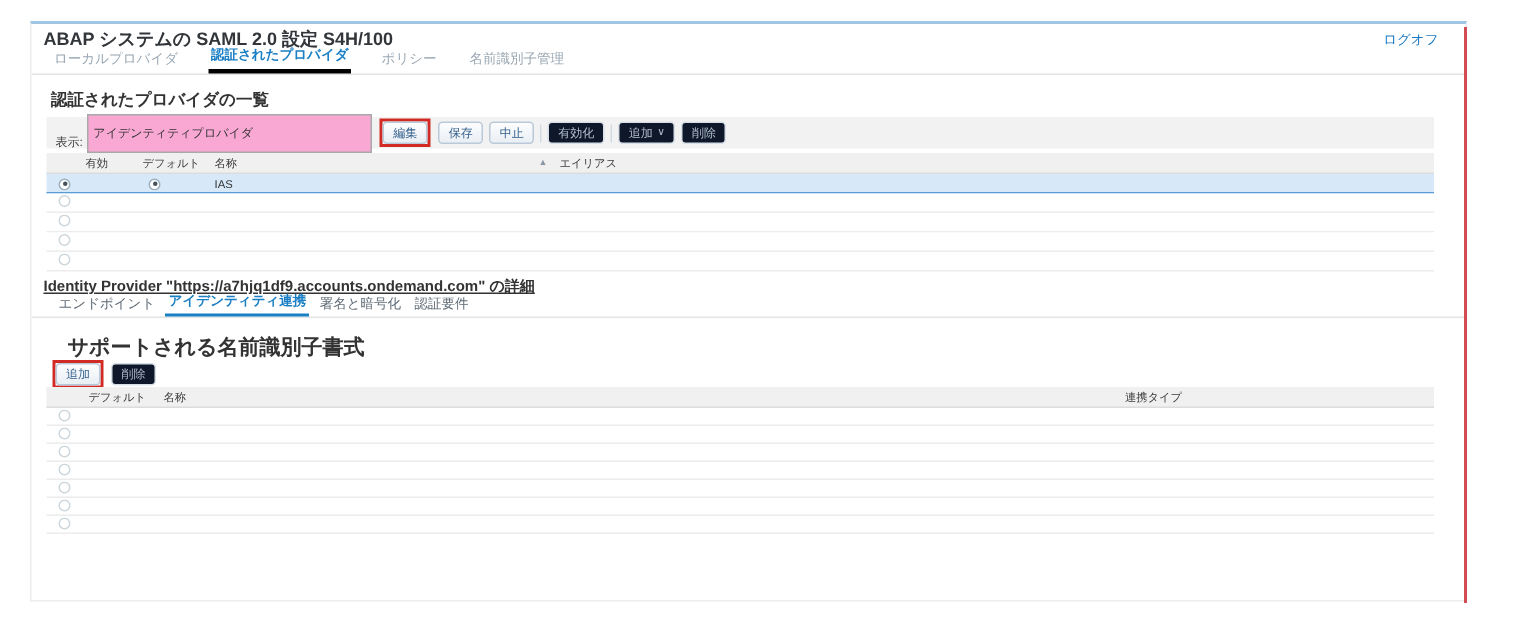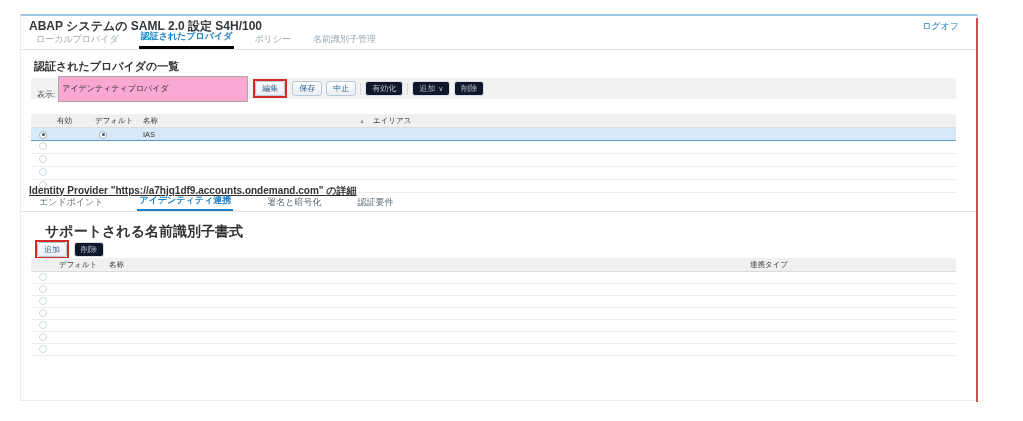--- a/index.html
+++ b/index.html
@@ -34,37 +34,37 @@
   .btn .caret { font-size:7px; margin-left:3px; line-height:1; }
   .annot { display:inline-flex; border:2px solid #d22a24; margin:0 1px; }
   .tb-gap { width:4px; }
   .tb-sep { width:1px; height:12px; background:#d3dae1; margin:0 4px; }
 
   
   .grid-table { position:absolute; left:10px; width:925px; font-size:7.5px; color:#333; }
   .g-row { display:grid; align-items:center; border-bottom:1px solid #ececec; background:#fff; }
   .g-head { background:#f0f0f0; border-bottom:1px solid #dcdcdc; color:#3a3a3a; }
   .t1 .g-row { grid-template-columns:22px 38px 48px 230px 587px; height:13px; }
-  .t1 .g-head { height:14px;margin-top:12px; }
+  .t1 .g-head { height:14px; }
   .t2 .g-row { grid-template-columns:24px 50px 641px 210px; height:12px; }
   .t2 .g-head { height:14px; }
   .cell { padding:0 4px; overflow:hidden; white-space:nowrap; }
   .cell.namec { display:flex; justify-content:space-between; align-items:center; }
   .sort-ico { color:#8a97a2; font-size:6px; }
   .sel-row { background:#d7e9f9 !important; border-bottom:1px solid #5b9bd5 !important; }
 
   .radio { width:8px; height:8px; border:1px solid #9fb0bd; border-radius:50%; background:#fff;
            display:inline-flex; align-items:center; justify-content:center; margin-left:4px; }
   .radio.checked::after { content:""; width:3px; height:3px; border-radius:50%; background:#44535e; }
   .radio.faint { border-color:#ccd6dd; }
   .dot { width:4px; height:4px; border-radius:50%; background:#44535e; margin-left:8px; }
 
   .details-heading { position:absolute; left:8px; top:168px; font-size:10px; font-weight:600; color:#333; white-space:nowrap;text-decoration:underline; }
   .subtabstrip { position:absolute; left:0; right:0; top:181px; height:15px; border-bottom:1px solid #e4e4e4; }
-  .subtabstrip .tabs { position:absolute; left:16px; top:0; display:flex; gap:32px; height:100%; align-items:flex-end; }
+  .subtabstrip .tabs { position:absolute; left:16px; top:0; display:flex; gap:5px; height:100%; align-items:flex-end; }
   .subtab { font-size:9px; color:#5f6b76; padding:1px 2px 2px 2px; white-space:nowrap; cursor:pointer; }
   .subtab.selected { color:#1a7fc4; font-weight:bold; border-bottom:2px solid #1a7fc4; }
 
   .sec-heading2 { position:absolute; left:24px; top:207px; font-size:14px; font-weight:600; color:#333; }
   .nameid-buttons { position:absolute; left:13px; top:224px; display:flex; align-items:center; }
 
   .redline { position:absolute; left:976px; top:18px; width:2px; height:384px; background:#d14d52; }
 </style>
 </head>
 <body>

